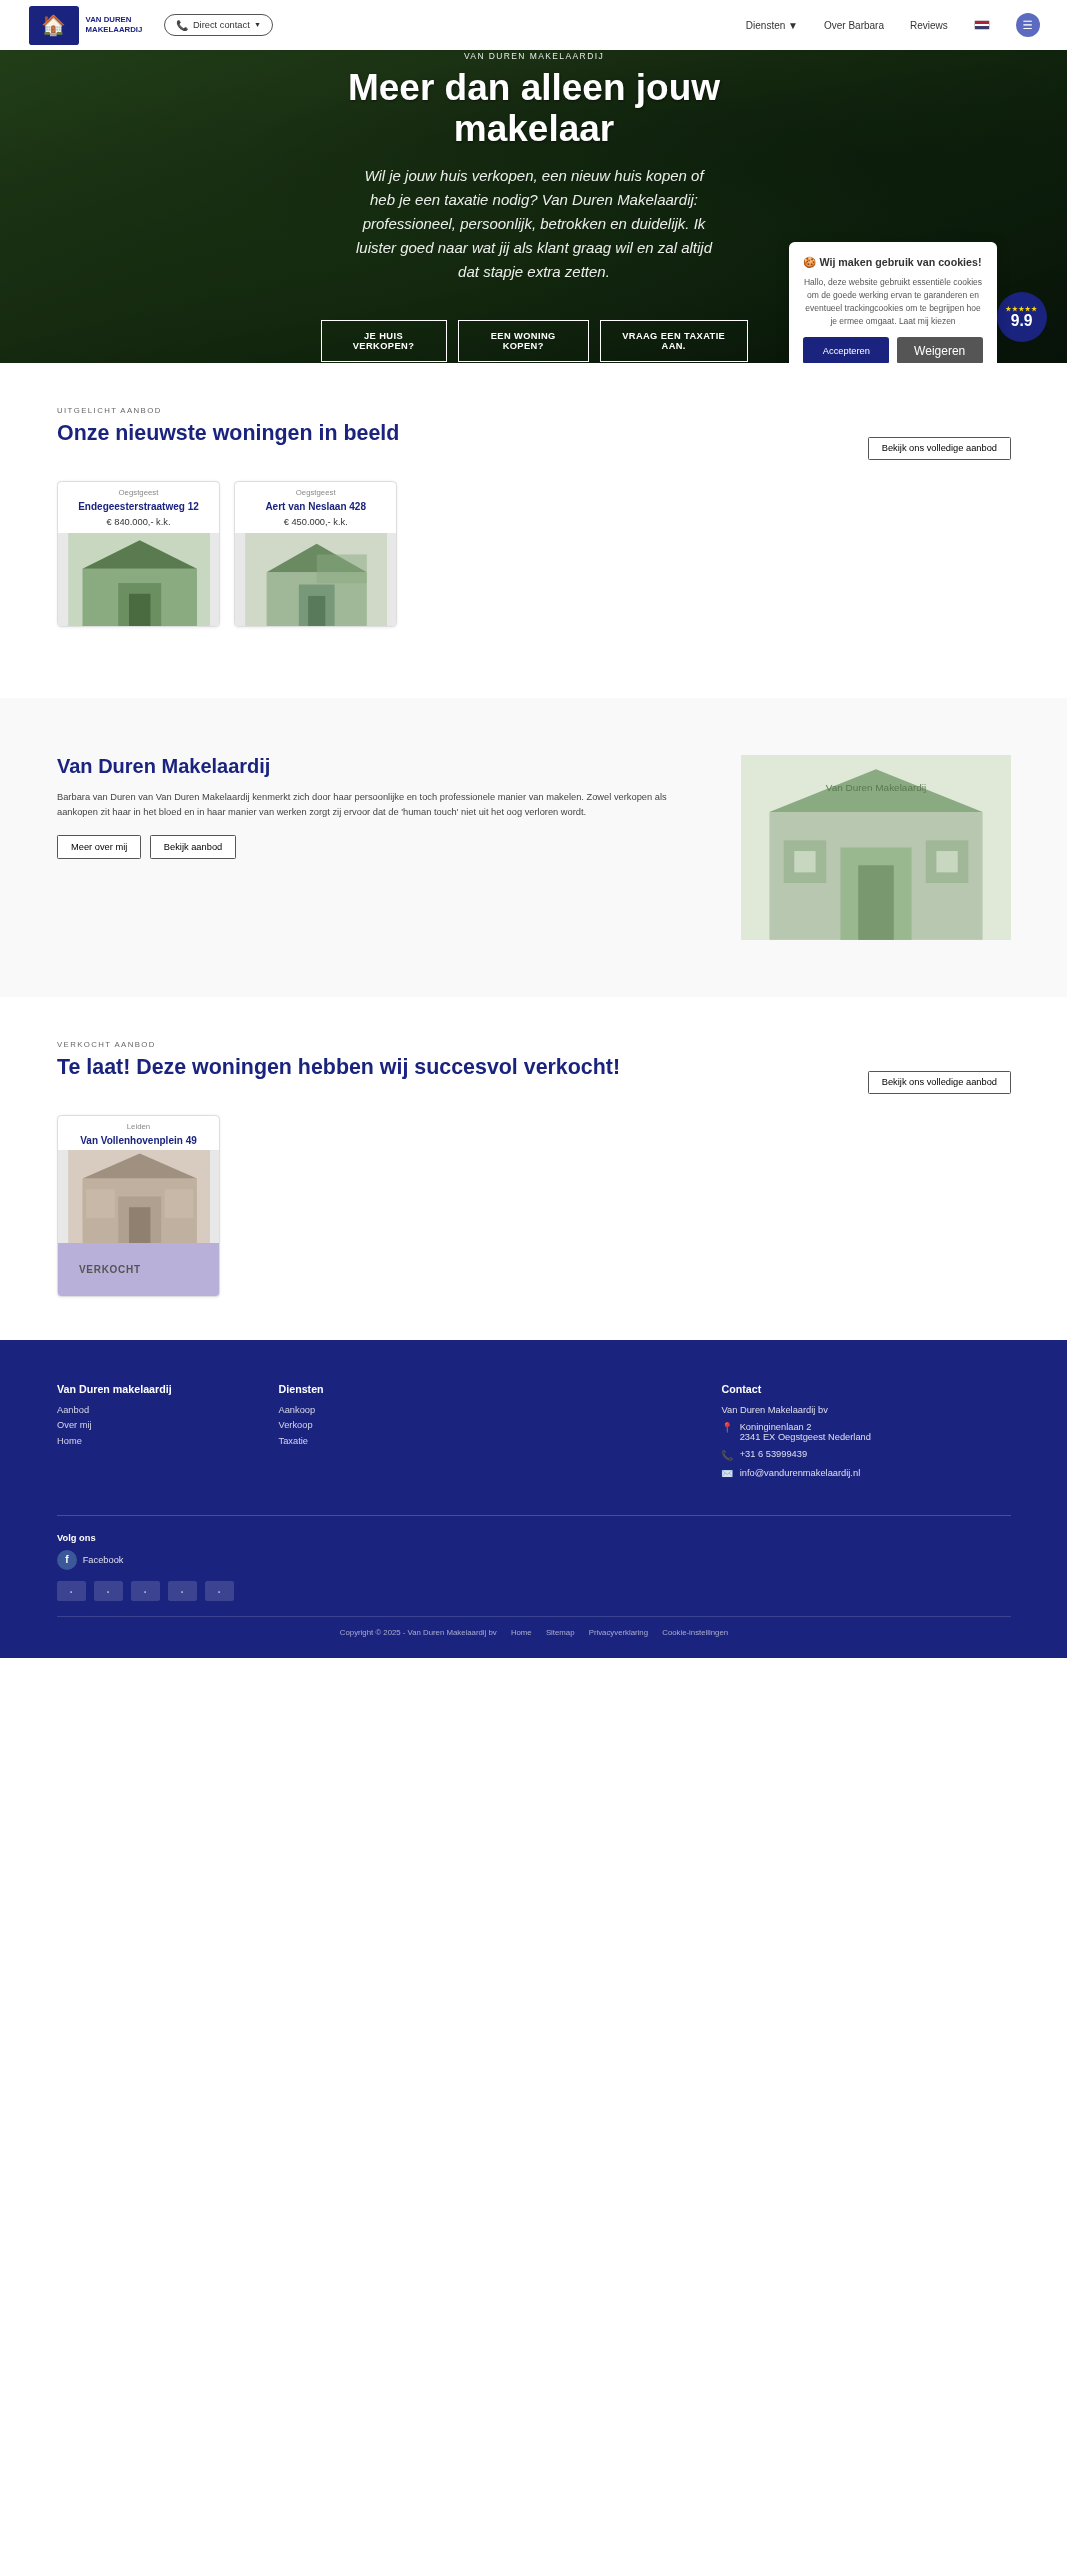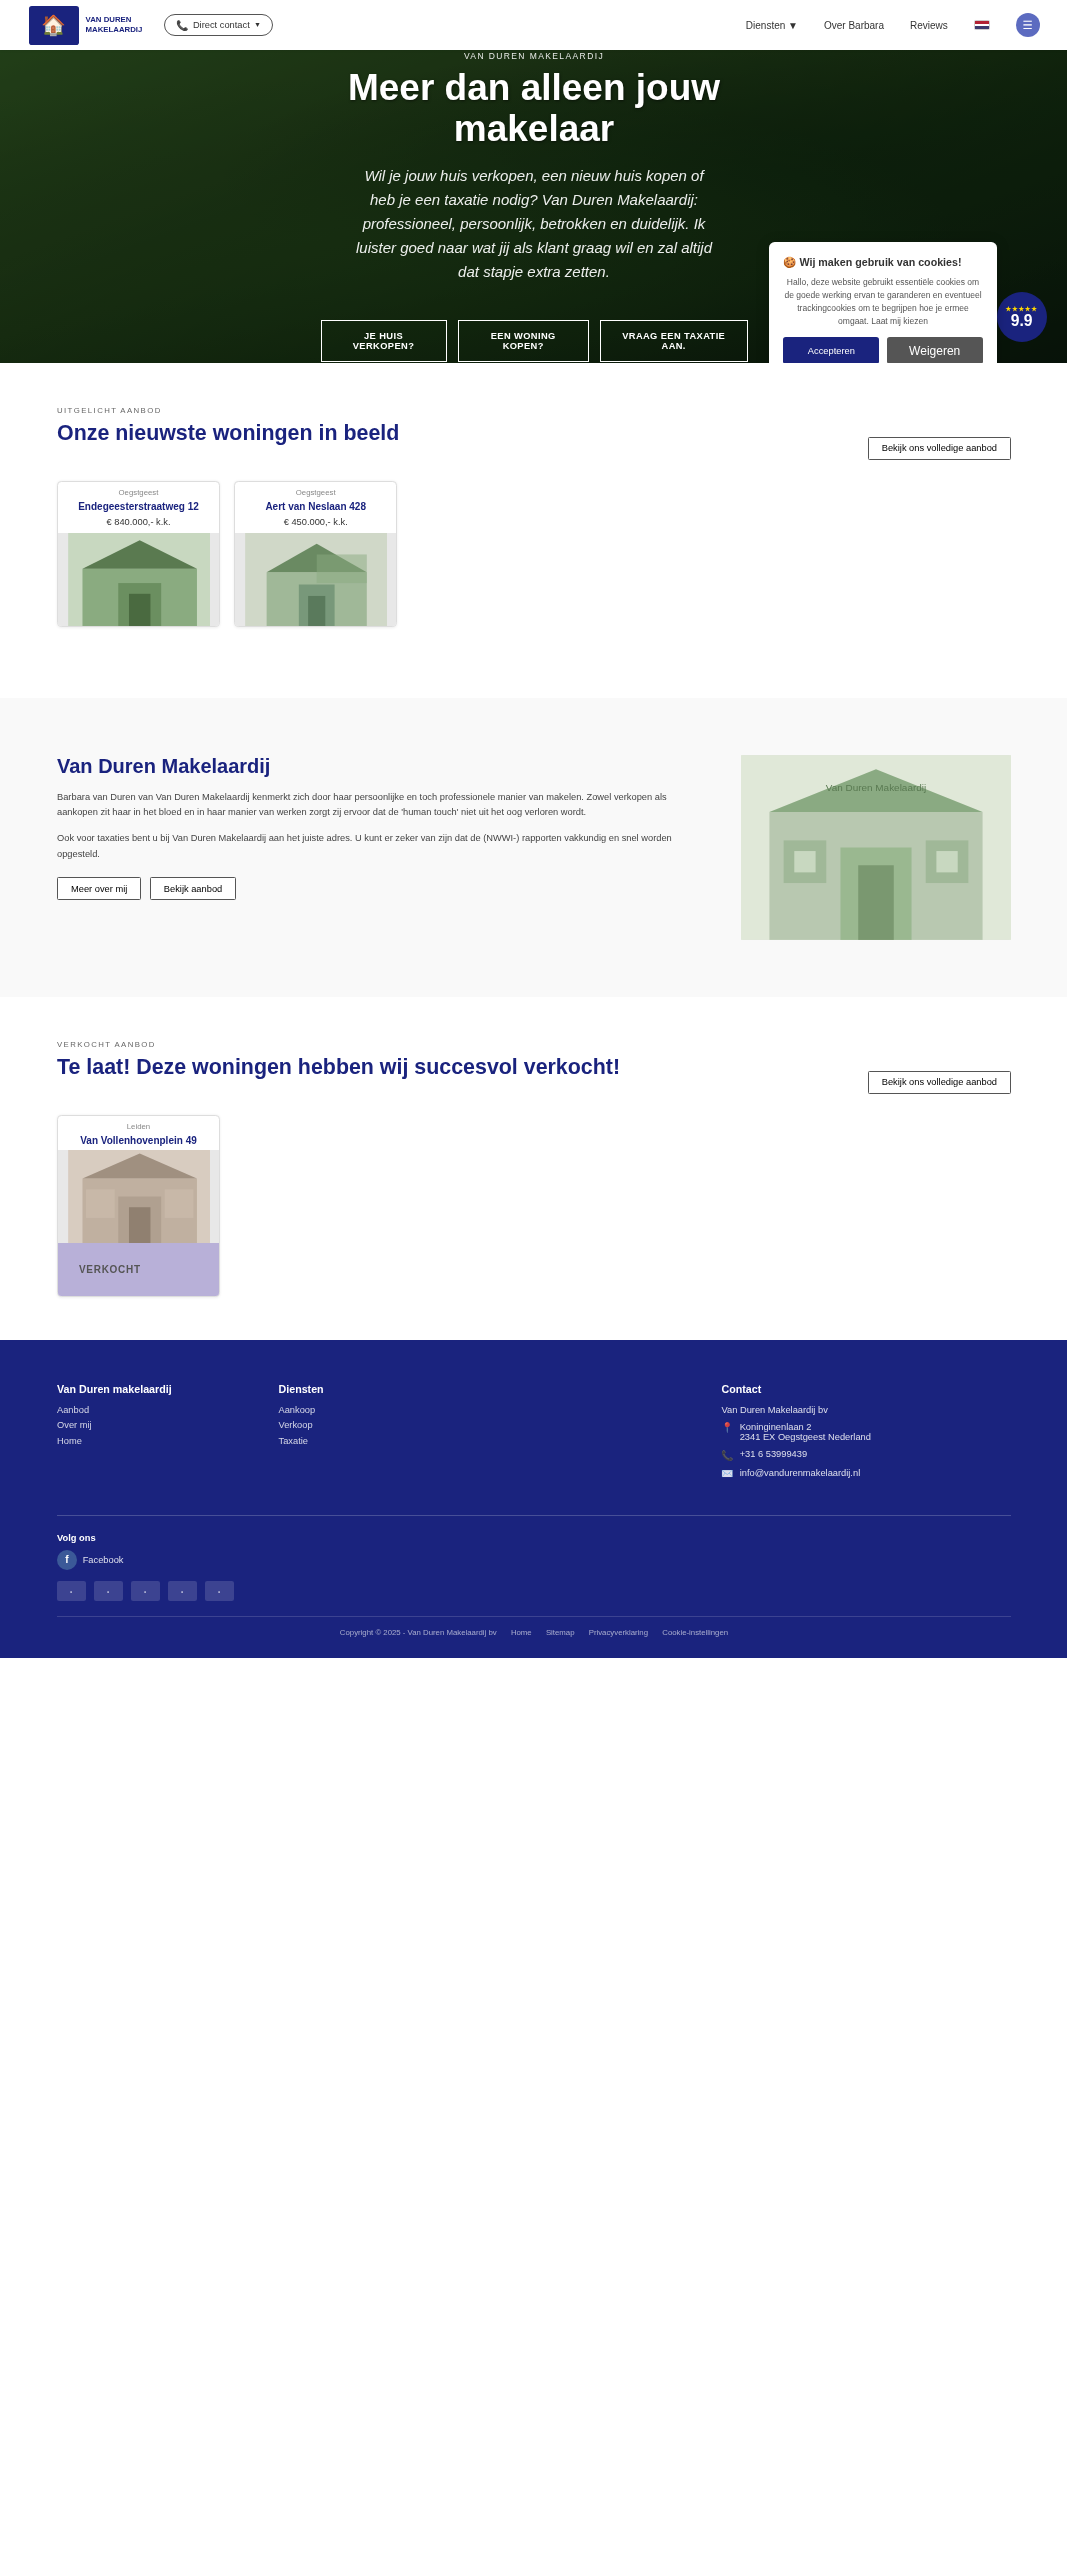--- a/index.html
+++ b/index.html
@@ -193,21 +193,21 @@
     }
 
     
     .cookie-banner {
       position: absolute;
       right: 71px;
       top: 192px;
       background: #fff;
       border-radius: 5.7px;
       padding: 14.2px;
-      width: 228px;
+      width: 208px;
       box-shadow: 0 2.8px 14.2px rgba(0,0,0,0.2);
       z-index: 200;
       color: #333;
     }
     .cookie-banner h3 {
       font-size: 10.7px;
       margin-bottom: 7.1px;
       display: flex;
       align-items: center;
       gap: 4.3px;
@@ -604,21 +604,20 @@
     </div>
   </div>
 </section>
 
 <div class="section-gap"></div>
 
 <section class="about-section">
   <div class="about-text">
     <h2 class="about-title">Van Duren Makelaardij</h2>
     <p class="about-desc">Barbara van Duren van Van Duren Makelaardij kenmerkt zich door haar persoonlijke en toch professionele manier van makelen. Zowel verkopen als aankopen zit haar in het bloed en in haar manier van werken zorgt zij ervoor dat de 'human touch' niet uit het oog verloren wordt.</p>
-    <p class="about-desc">Ook voor taxaties bent u bij Van Duren Makelaardij aan het juiste adres. U kunt er zeker van zijn dat de (NWWI-) rapporten vakkundig en snel worden opgesteld.</p>
     <div class="about-buttons">
       <button class="about-btn">Meer over mij</button>
       <button class="about-btn">Bekijk aanbod</button>
     </div>
   </div>
 
   <div class="about-image">
     <svg width="270" height="185" xmlns="http://www.w3.org/2000/svg" viewBox="0 0 380 260" style="font-size:13px">
       <rect width="380" height="260" fill="#e0e8d8"></rect>
       <rect x="40" y="80" width="300" height="180" fill="#b8c8b0"></rect>

